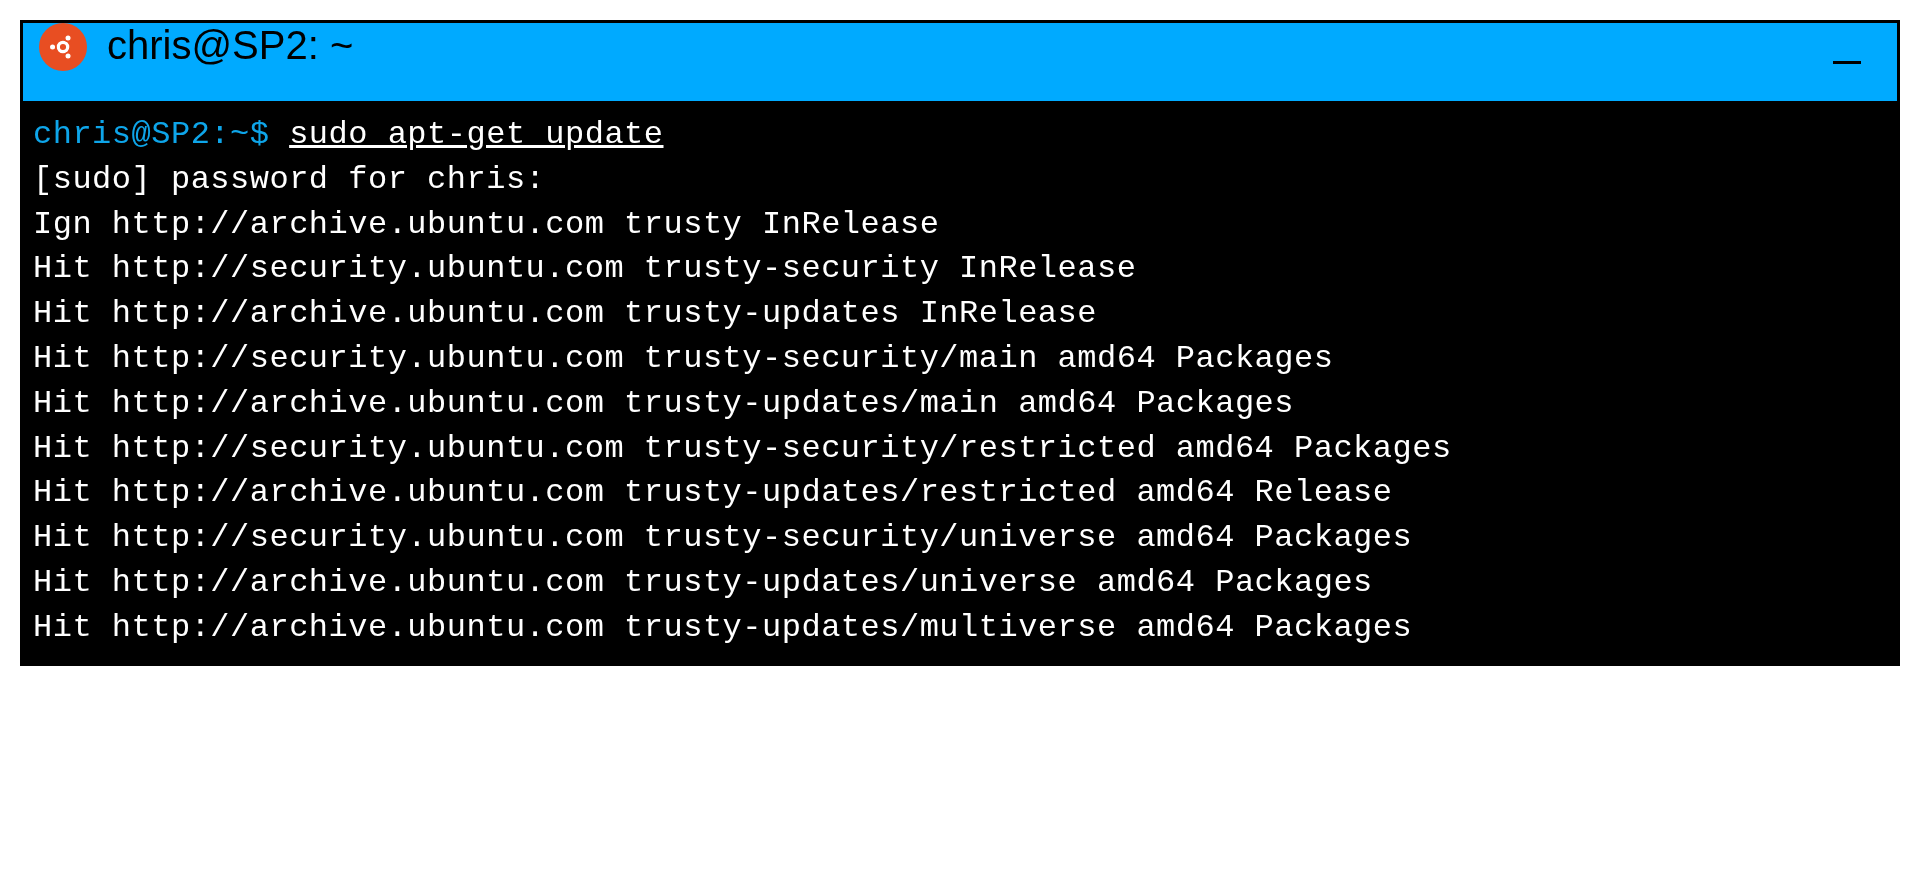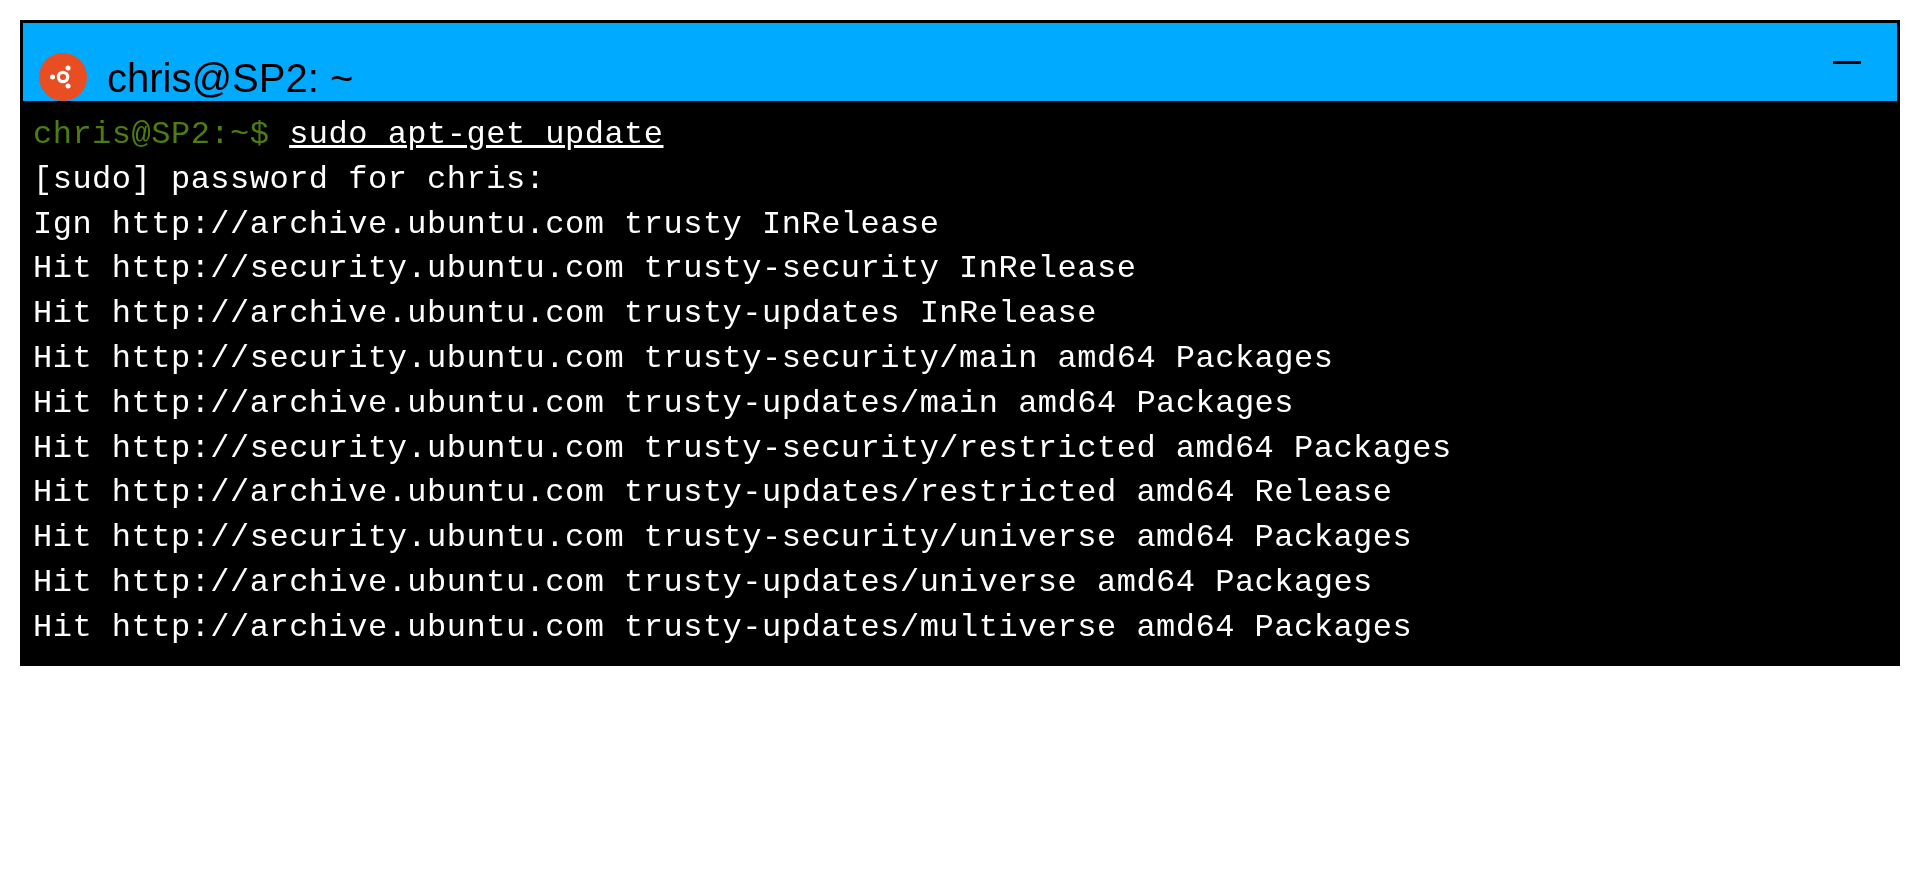--- a/index.html
+++ b/index.html
@@ -20,21 +20,21 @@
     .window {
       border: 3px solid #000000;
       background: #000000;
       width: 1880px;
       height: auto;
     }
     .titlebar {
       background: #00aaff;
       height: 78px;
       display: flex;
-      align-items: flex-end;
+      align-items: flex-start;
       padding: 0 16px;
       position: relative;
     }
     .ubuntu-icon {
       width: 48px;
       height: 48px;
       background: #e84e22;
       border-radius: 50%;
       display: flex;
       align-items: center;
@@ -76,21 +76,21 @@
       color: #ffffff;
       font-size: 32px;
       line-height: 1.4;
       font-family: "Consolas", "Courier New", monospace;
       letter-spacing: 0.5px;
     }
     .terminal-line {
       white-space: pre;
     }
     .prompt-user {
-      color: #4d7c0f;
+      color: #0ea5e9;
     }
     .command {
       color: #ffffff;
       text-decoration: underline;
     }
   </style>
 </head>
 <body>
 
 <div class="window">

